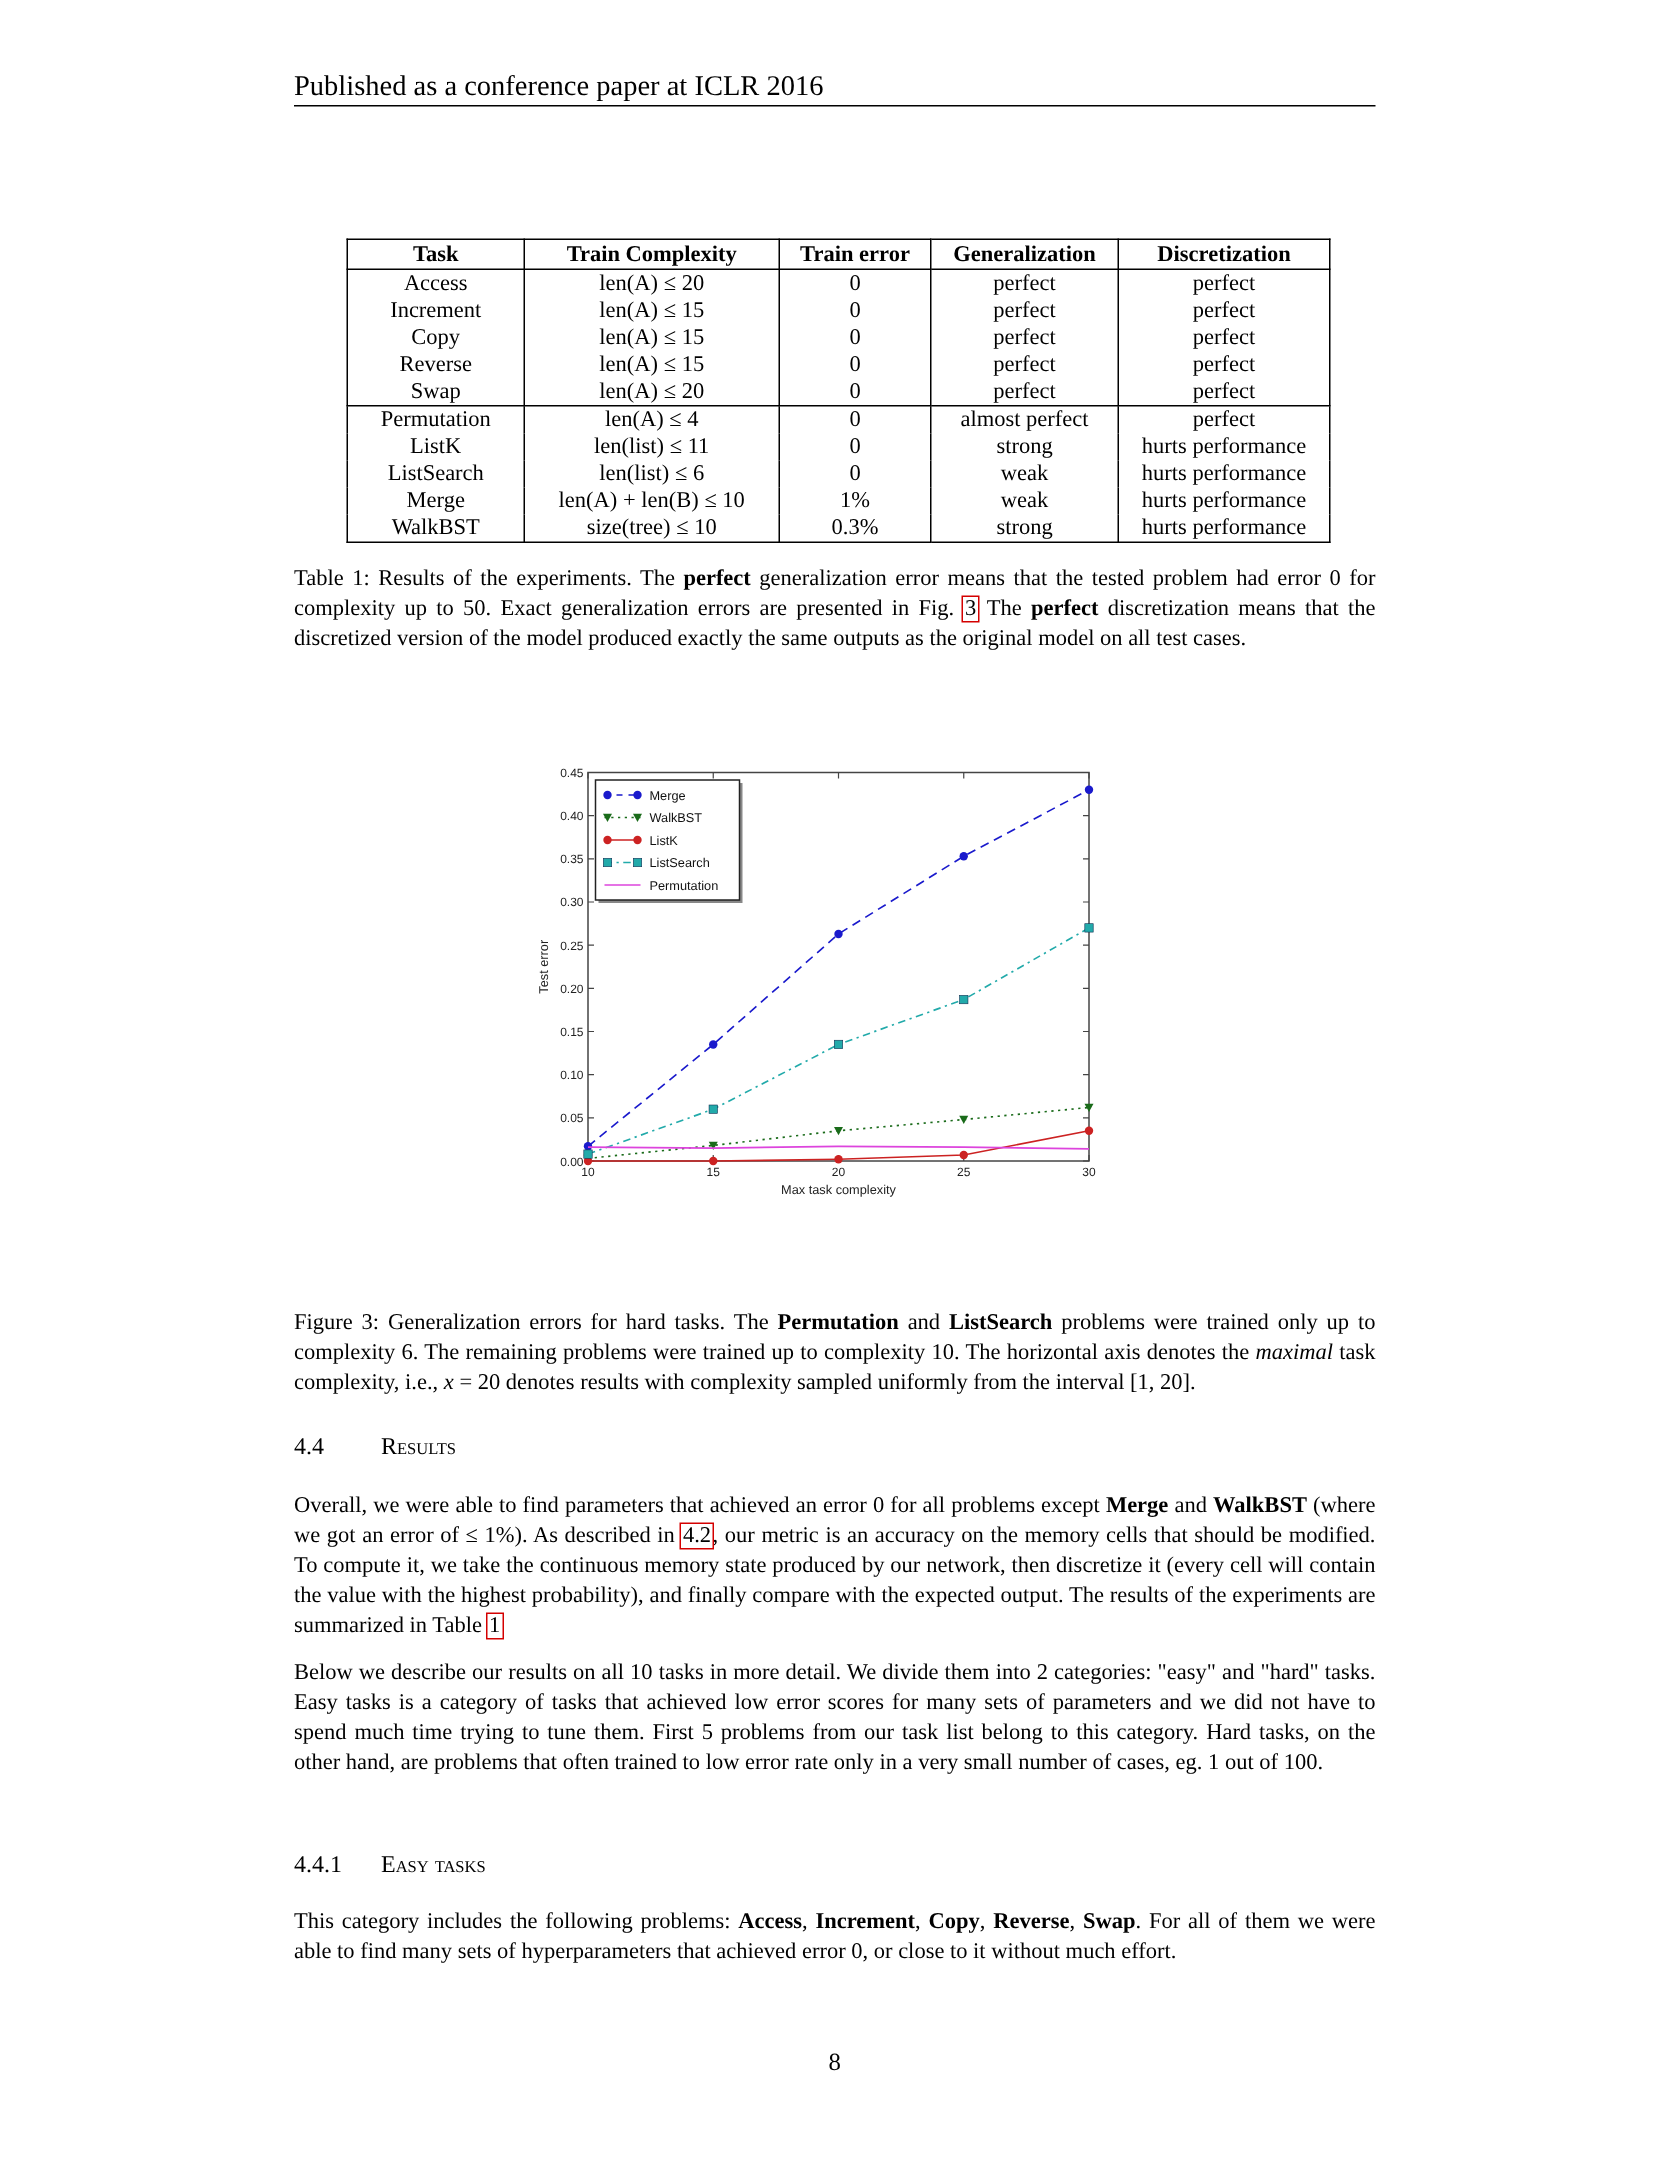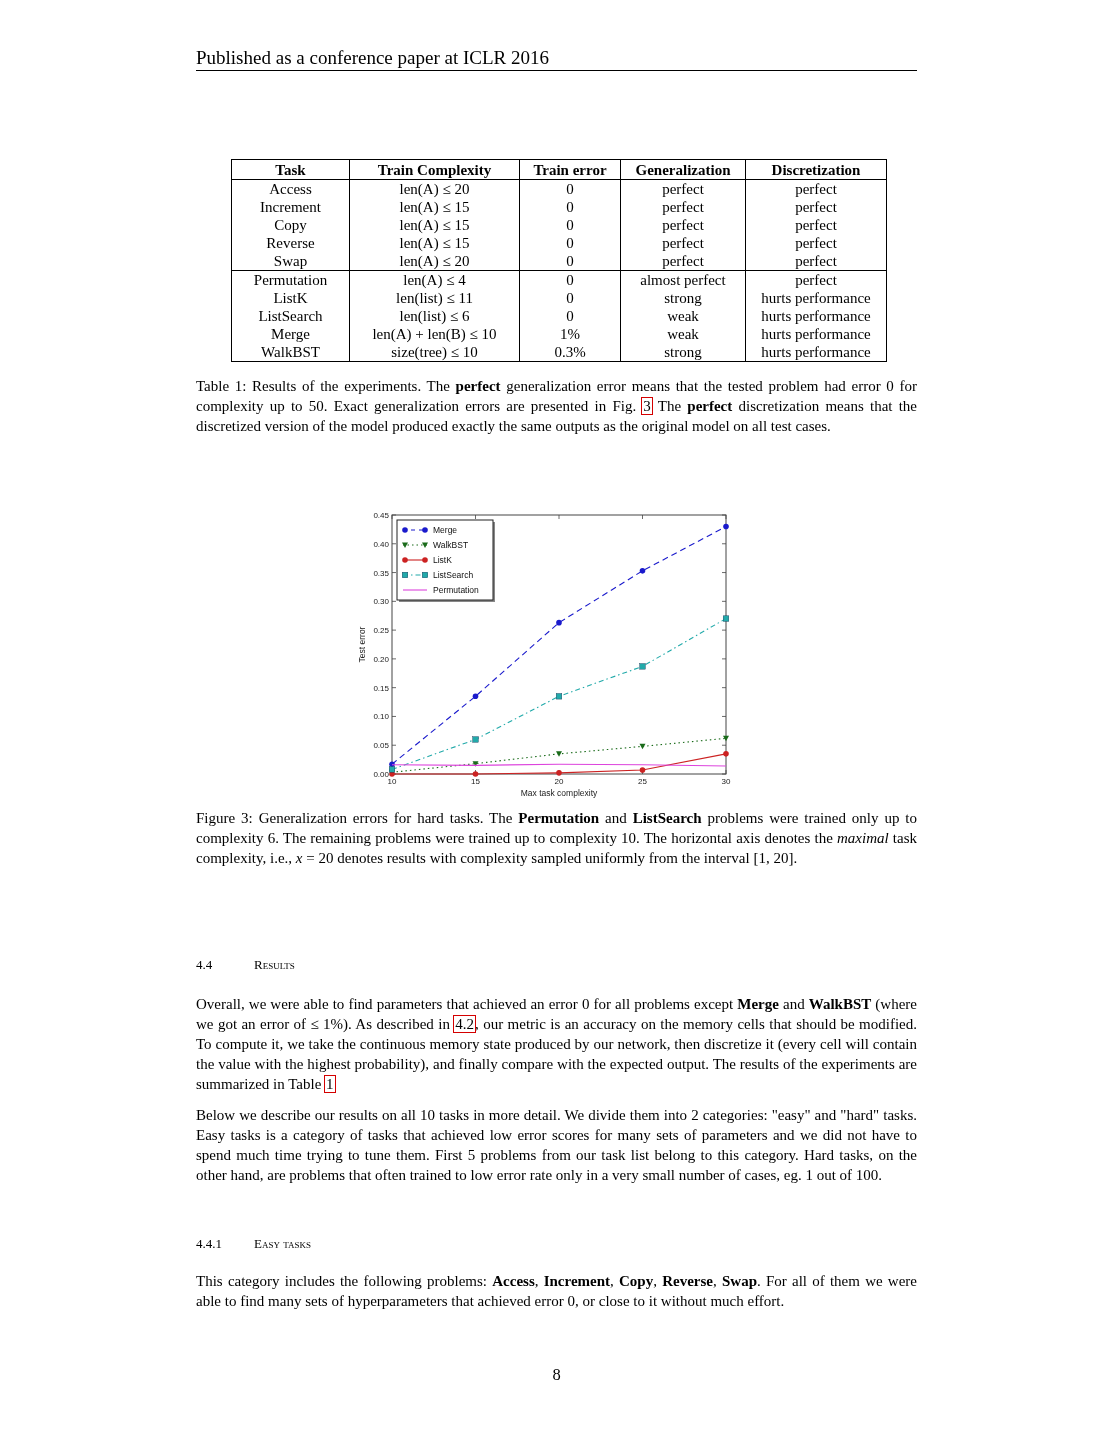--- a/index.html
+++ b/index.html
@@ -9,21 +9,21 @@
   .header-rule { left: 196px; top: 70px; width: 721px; height: 1px; background: #000; }
   table.results { position: absolute; left: 231px; top: 148px; border-collapse: collapse; font-size: 15px; line-height: 18px; margin-top: 11px; }
   table.results th, table.results td { border-left: 1px solid #000; border-right: 1px solid #000; text-align: center; padding: 0 6px; white-space: nowrap; }
   table.results th { font-weight: bold; border-top: 1px solid #000; border-bottom: 1px solid #000; height: 19px; }
   table.results tr.group-end td { border-bottom: 1px solid #000; }
   table.results tr.last td { border-bottom: 1px solid #000; }
   td.math { }
   .para { left: 196px; width: 721px; font-size: 15px; line-height: 20px; text-align: justify; }
   .para b { font-weight: bold; }
   .ref { outline: 1px solid #d40000; outline-offset: 0px; padding: 0 1px; }
-  .sec { left: 196px; font-size: 13px; line-height: 20px; }
+  .sec { left: 196px; font-size: 16px; line-height: 20px; }
   .sec .num { display: inline-block; width: 58px; }
   .sc { font-variant: small-caps; }
   .pagenum { left: 0; width: 1113px; top: 1365px; text-align: center; font-size: 16.5px; }
   .chart { left: 355px; top: 505px; }
   .chart svg text { font-family: "Liberation Sans", "DejaVu Sans", sans-serif; }
 </style>
 </head>
 <body>
 
 <div class="abs header">Published as a conference paper at ICLR 2016</div>
@@ -234,21 +234,21 @@
           <text x="78" y="73" font-size="8.5" fill="#111">ListSearch</text>
         </g>
         <g>
           <line x1="48" y1="85" x2="72" y2="85" stroke="#dd44dd" stroke-width="1.1"></line>
           <text x="78" y="88" font-size="8.5" fill="#111">Permutation</text>
         </g>
       </g>
   </svg>
 </div>
 
-<div class="abs para" style="top:808px">
+<div class="abs para" style="top:872px">
   <span>Figure 3: Generalization errors for hard tasks. The </span><b>Permutation</b><span> and </span><b>ListSearch</b><span> problems were trained only up to complexity 6. The remaining problems were trained up to complexity 10. The horizontal axis denotes the </span><i>maximal</i><span> task complexity, i.e., </span><i>x</i><span> = 20 denotes results with complexity sampled uniformly from the interval [1, 20].</span>
 </div>
 
 <div class="abs sec" style="top:955px">
   <span class="num">4.4</span><span class="sc">Results</span>
 </div>
 
 <div class="abs para" style="top:994px">
   <span>Overall, we were able to find parameters that achieved an error 0 for all problems except </span><b>Merge</b><span> and </span><b>WalkBST</b><span> (where we got an error of ≤ 1%). As described in </span><span class="ref">4.2</span><span>, our metric is an accuracy on the memory cells that should be modified. To compute it, we take the continuous memory state produced by our network, then discretize it (every cell will contain the value with the highest probability), and finally compare with the expected output. The results of the experiments are summarized in Table </span><span class="ref">1</span>
 </div>

